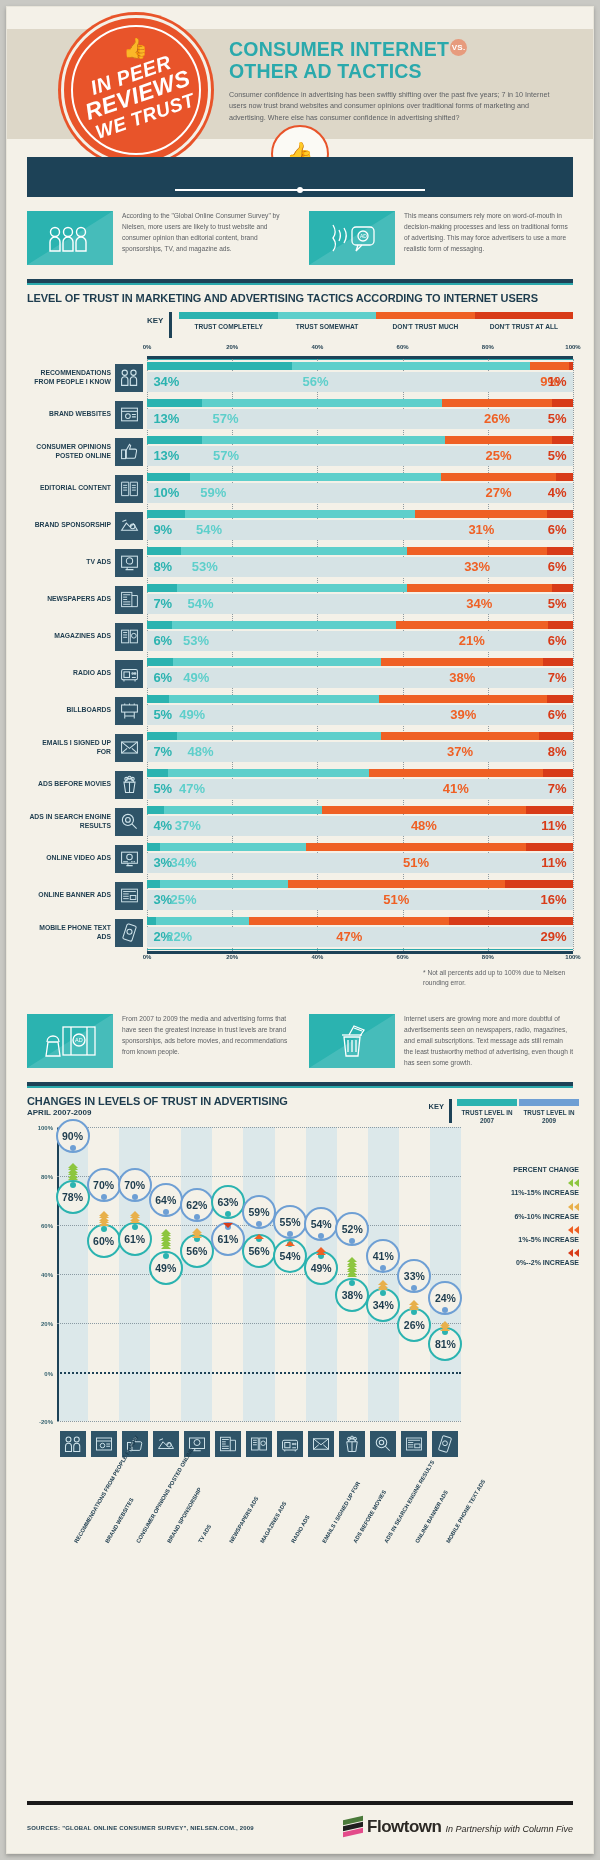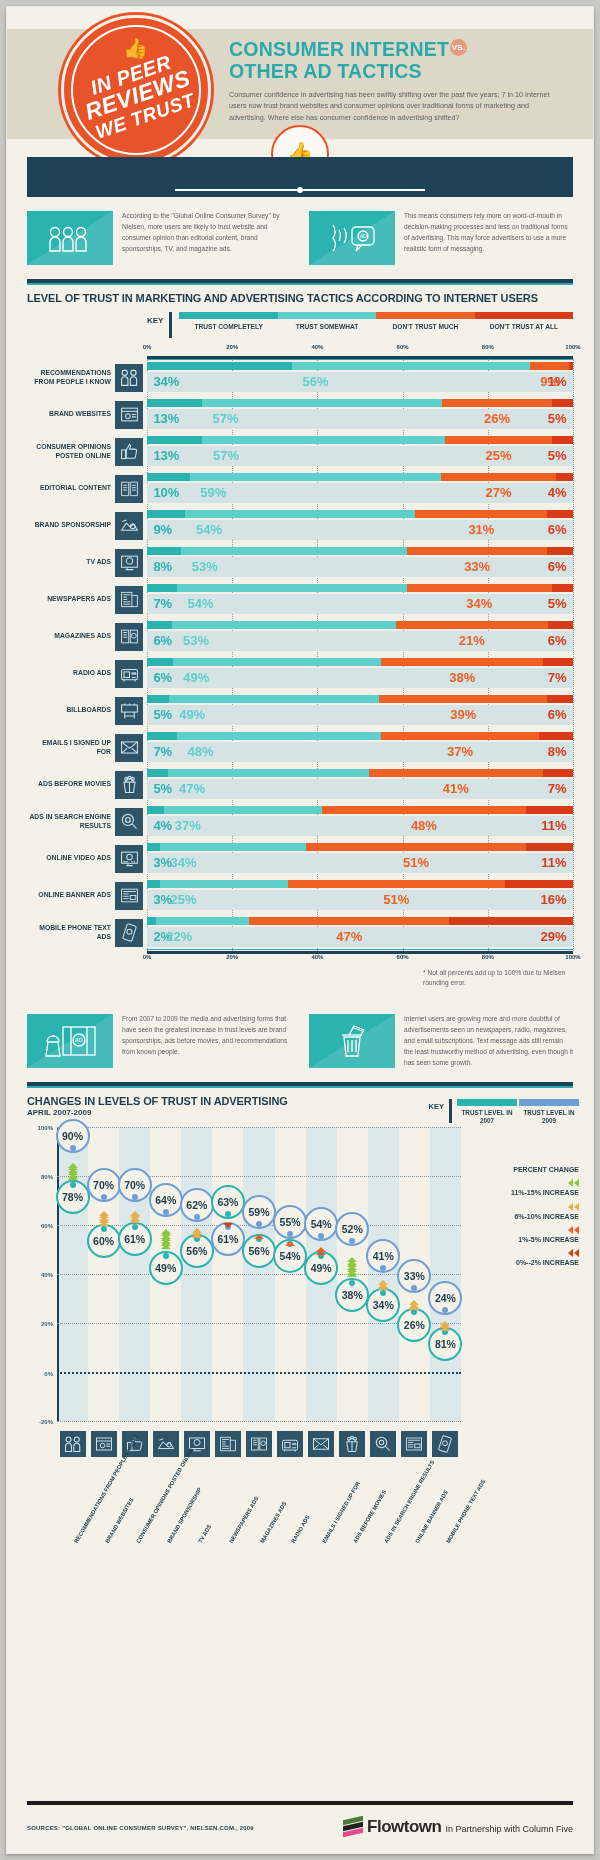--- a/index.html
+++ b/index.html
@@ -150,21 +150,21 @@
               color:#1d3c4e; white-space:nowrap; line-height:1.25; text-align:left;
               display:block; }
 
   
   .fbar { position:absolute; left:20px; right:20px; bottom:48px; height:4px; background:#1a1a1a; }
   .fsrc { position:absolute; left:20px; bottom:22px; font-size:6px; font-weight:bold; color:#1d3c4e; letter-spacing:.2px; }
   .flogo { position:absolute; right:20px; bottom:16px; display:flex; align-items:baseline; gap:4px; }
   .flogo .mark { width:20px; height:18px; position:relative; align-self:center; }
   .flogo .mark i { position:absolute; left:0; width:20px; height:5px; }
   .flogo .name { font-size:17px; font-weight:bold; color:#2d2a26; letter-spacing:-.5px; }
-  .flogo .part { font-size:9px; color:#2d2a26; }
+  .flogo .part { font-size:9px; color:#2d2a26;font-style:italic; }
   svg { display:block; }
 </style>
 </head>
 <body>
 
 <div class="page">
 
   <div class="hero">
     <div class="hero-band"></div>
     <div class="stamp">

